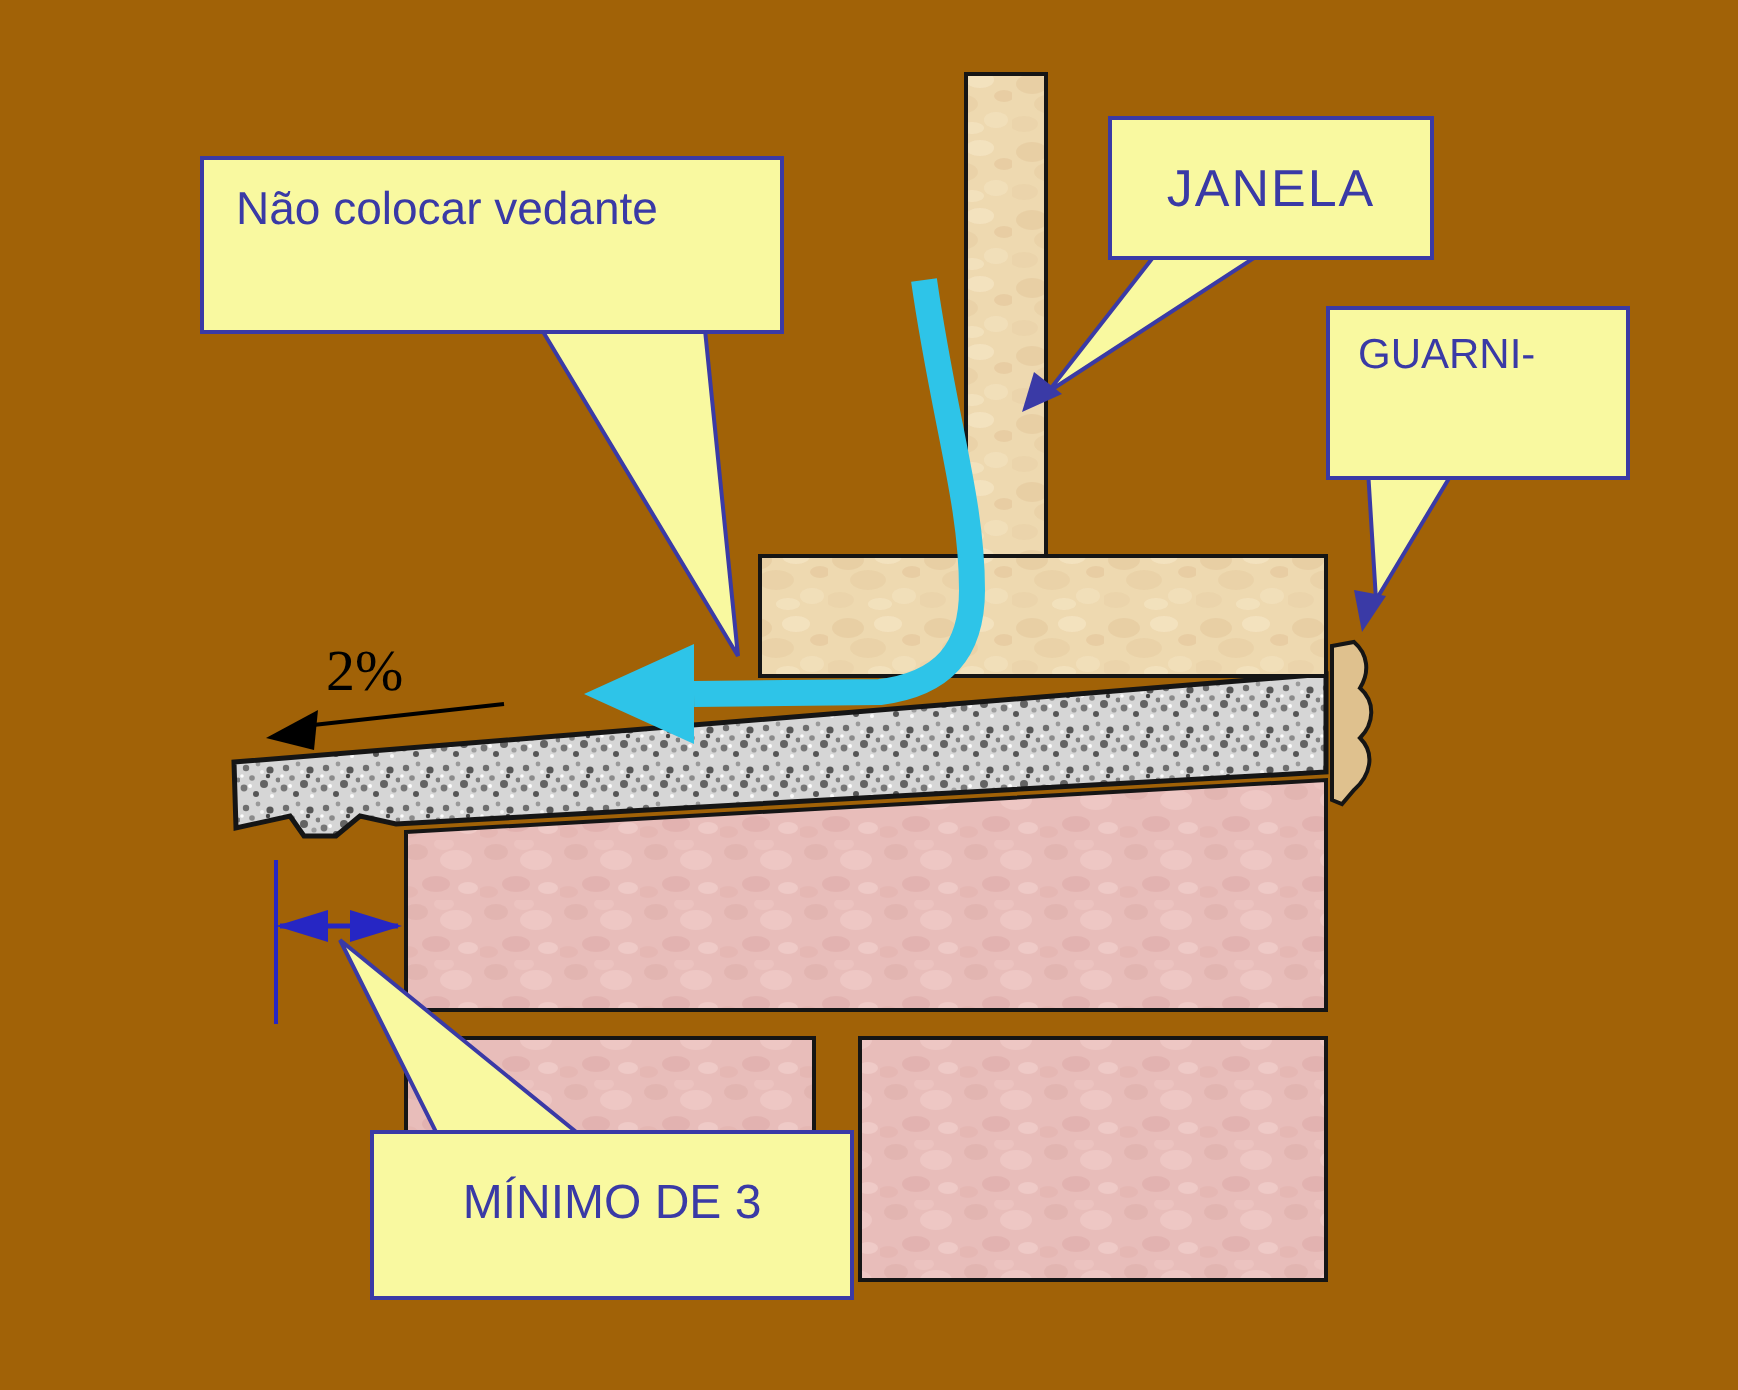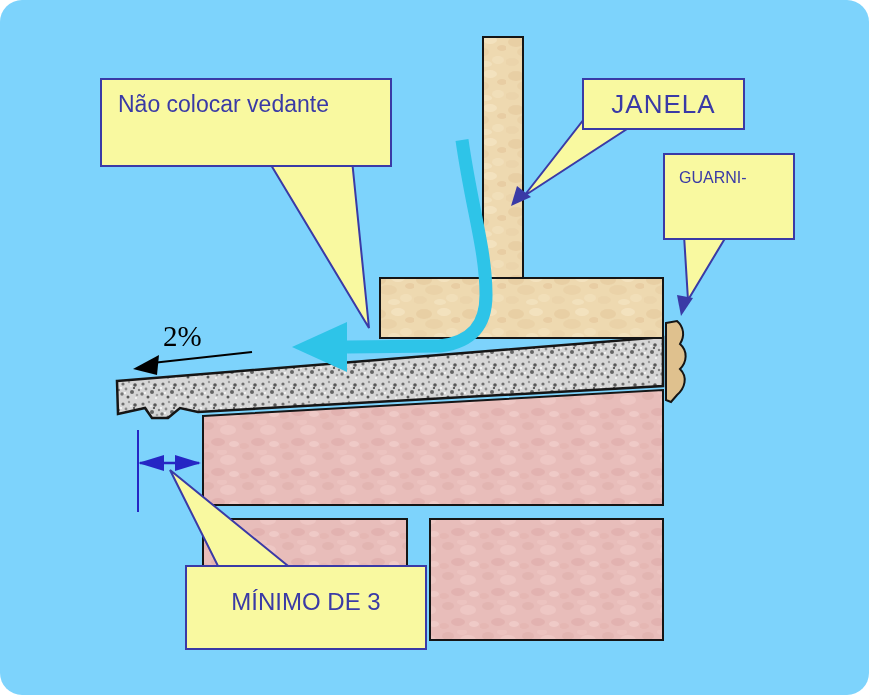--- a/index.html
+++ b/index.html
@@ -8,35 +8,34 @@
     --callout-text:#3a3aa6;
     --brick:#e8bdba;
     --wood:#eed9b0;
     --granite:#d6d6d6;
     --water-arrow:#2ec4e8;
     --dimension:#2626c4;
     --outline:#151515;
   }
   html,body{margin:0;padding:0;background:#ffffff;}
   #stage{
-    position:relative;width:869px;height:695px;background:#7dd3fc;overflow:hidden;
+    position:relative;width:869px;height:695px;background:#a16207;overflow:hidden;
     font-family:"Liberation Sans",sans-serif;
-    border-radius:22px;
   }
   #diagram-svg{position:absolute;left:0;top:0;z-index:1;}
   .callout{
     position:absolute;z-index:2;box-sizing:border-box;
     background:var(--callout-bg);
     border:2px solid var(--callout-border);
     color:var(--callout-text);
   }
   .callout .line{display:block;}
   #callout-no-sealant{left:100px;top:78px;width:292px;height:89px;padding:9px 0 0 16px;font-size:23px;line-height:30px;}
-  #callout-window{left:582px;top:58px;width:163px;height:52px;display:flex;align-items:center;justify-content:center;font-size:26px;letter-spacing:1px;margin-top:20px;}
-  #callout-trim{left:663px;top:153px;width:132px;height:87px;padding:7px 0 0 14px;font-size:16px;line-height:31px;}
+  #callout-window{left:554px;top:58px;width:163px;height:72px;display:flex;align-items:center;justify-content:center;font-size:26px;letter-spacing:1px;}
+  #callout-trim{left:663px;top:153px;width:152px;height:87px;padding:7px 0 0 14px;font-size:21px;line-height:31px;}
   #callout-minimum{left:185px;top:565px;width:242px;height:85px;padding-top:20px;text-align:center;font-size:24px;line-height:30px;}
   #slope-label{
     position:absolute;z-index:2;left:163px;top:320px;
     font-family:"Liberation Serif",serif;font-size:29px;color:#000;
   }
 </style>
 </head>
 <body>
 
 <div id="stage">

